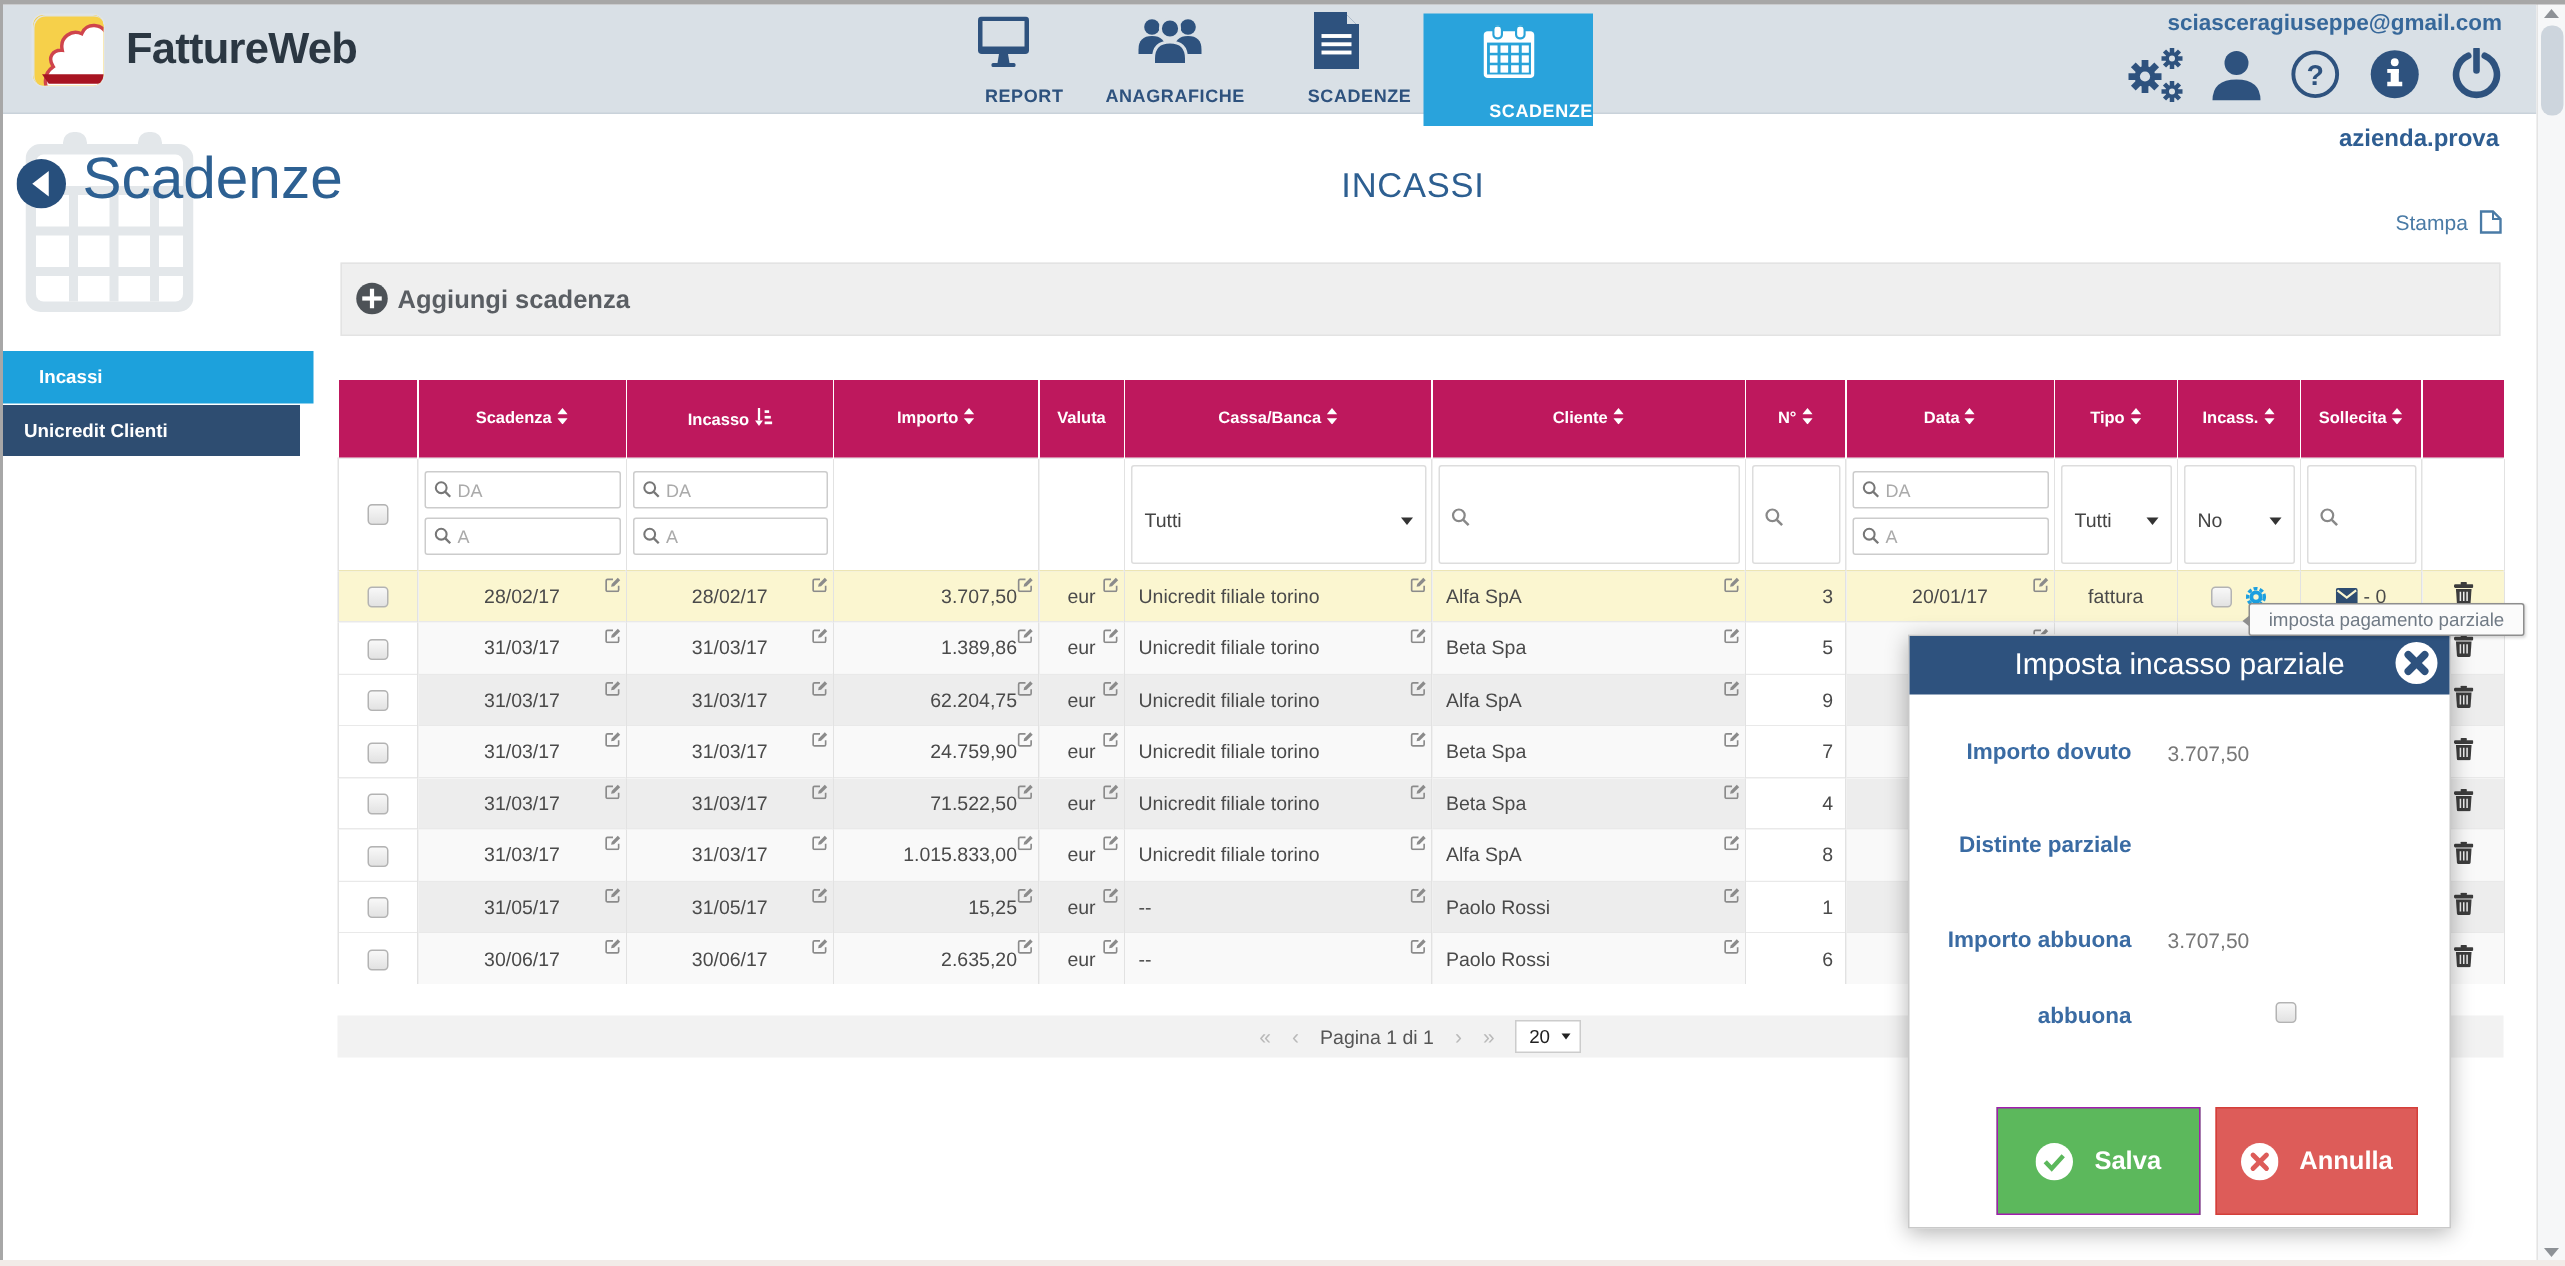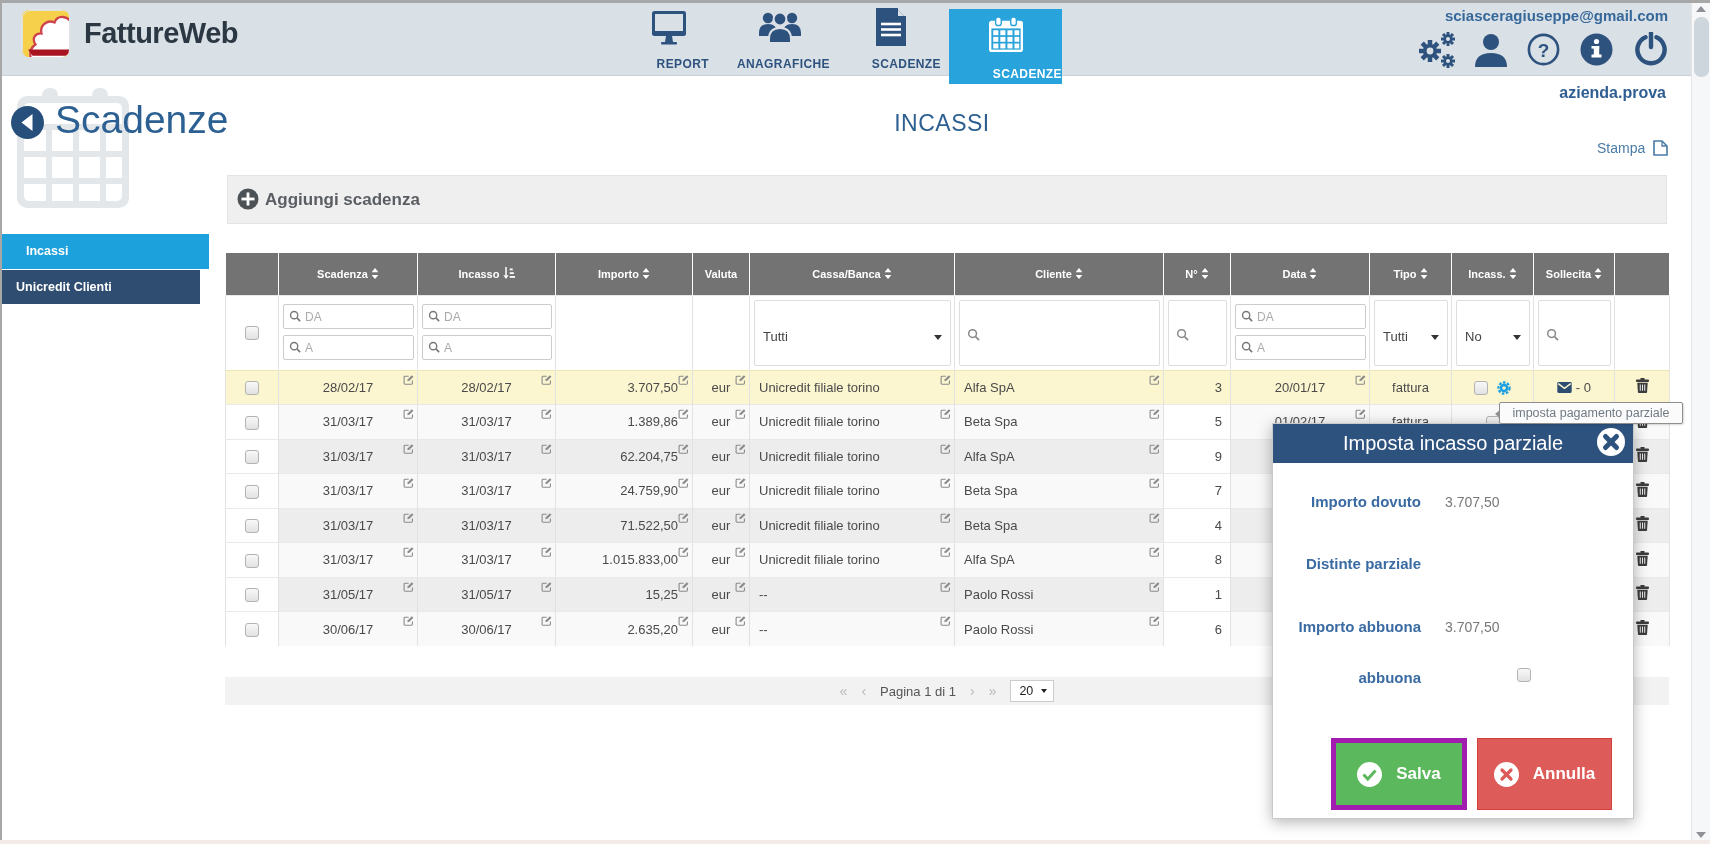--- a/index.html
+++ b/index.html
@@ -27,21 +27,21 @@
 
 .side{color:#fff;font-weight:700;font-size:12.5px;line-height:35px}
 #side1{left:2px;top:234px;width:207px;height:35px;background:#1da1dc;padding-left:24px}
 #side2{left:2px;top:270px;width:198px;height:34px;background:#2e4d71;padding-left:14px;line-height:34px}
 
 #agg{left:227px;top:175px;width:1440px;height:49px;background:#efefef;border:1px solid #e3e3e3}
 #agg span{position:absolute;left:37px;top:14px;font-size:17px;font-weight:600;color:#5a5e63}
 
 #tbl{left:225px;top:253px;border-collapse:collapse;table-layout:fixed;width:1444px}
 #tbl td,#tbl th{overflow:hidden;white-space:nowrap;position:relative}
-#tbl th{background:#737373;color:#fff;font-size:11px;font-weight:700;height:42px;border-right:1px solid rgba(255,255,255,.22);text-align:center}
+#tbl th{background:#be185d;color:#fff;font-size:11px;font-weight:700;height:52px;border-right:1px solid rgba(255,255,255,.22);text-align:center}
 #tbl td{border-right:1px solid #e2e2e2;border-left:1px solid #e2e2e2;border-top:1px solid #e9e9e9;font-size:13px;color:#4a4a4a;height:34.5px}
 #tbl tr.fr td{height:75px;background:#fff}
 #tbl tr.g td{background:#ededed}
 #tbl tr.r td{background:#f9f9f9}
 #tbl tr.g td.w,#tbl tr.r td.w{background:#fff}
 #tbl tr.y td{background:#fbf6d0;border-top:1px solid #ece5b4}
 #tbl tr.tot td{background:#fff;height:32px;border-top:1px solid #ddd;border-bottom:1px solid #ddd}
 .ctr{text-align:center}
 .rgt{text-align:right;padding-right:14px}
 .lft{text-align:left;padding-left:9px}
@@ -64,21 +64,21 @@
 
 #modal{left:1272px;top:423px;width:362px;height:396px;background:#fff;border:1px solid #c9c9c9;box-shadow:0 3px 14px rgba(0,0,0,.3);z-index:10}
 #mhead{position:absolute;left:0;top:0;width:100%;height:39px;background:#2e527e;color:#fff;font-size:20px;text-align:center;line-height:39px}
 #mx{position:absolute;right:7px;top:3px;width:30px;height:30px}
 .mlab{position:absolute;left:0;width:148px;text-align:right;font-size:15px;font-weight:600;color:#3a6ba3}
 .mval{position:absolute;left:172px;font-size:14px;color:#777}
 #minput{position:absolute;left:163px;top:116px;width:186px;height:46px;border:1px solid #8cc0e8;border-radius:5px;box-shadow:0 0 7px rgba(100,170,230,.6);background:#fff}
 #minput .cur{position:absolute;left:8px;top:12px;width:2px;height:20px;background:#555}
 #minput .ph{position:absolute;left:13px;top:14px;font-size:13px;font-style:italic;color:#a9a9a9}
 .mbtn{position:absolute;top:314px;height:72px;color:#fff;font-size:17px;font-weight:700;display:flex;align-items:center;justify-content:center;gap:14px}
-#bsalva{left:58px;width:136px;background:#5cb85c;border:5px solid #a21caf}
+#bsalva{left:58px;width:136px;background:#5cb85c;border:1px solid #a21caf}
 #bann{left:204px;width:135px;background:#dd5c59;border:1px solid #d43f3a}
 
 #tip{left:1499px;top:402px;width:184px;height:22px;background:#fbfbfb;border:1px solid #8e8e8e;border-radius:2px;z-index:11;
  font-size:12.5px;color:#707a85;line-height:20px;text-align:center;box-shadow:1px 1px 2px rgba(0,0,0,.15)}
 #tip .nub{position:absolute;left:-5px;top:7px;width:0;height:0;border-top:4px solid transparent;border-bottom:4px solid transparent;border-right:5px solid #8e8e8e}
 
 #topline{left:0;top:0;width:1710px;height:3px;background:#a7a7a7}
 #leftline{left:0;top:0;width:2px;height:844px;background:#a7a7a7}
 #botline{left:0;top:840px;width:1710px;height:4px;background:#f2ebe8}
 </style></head>

